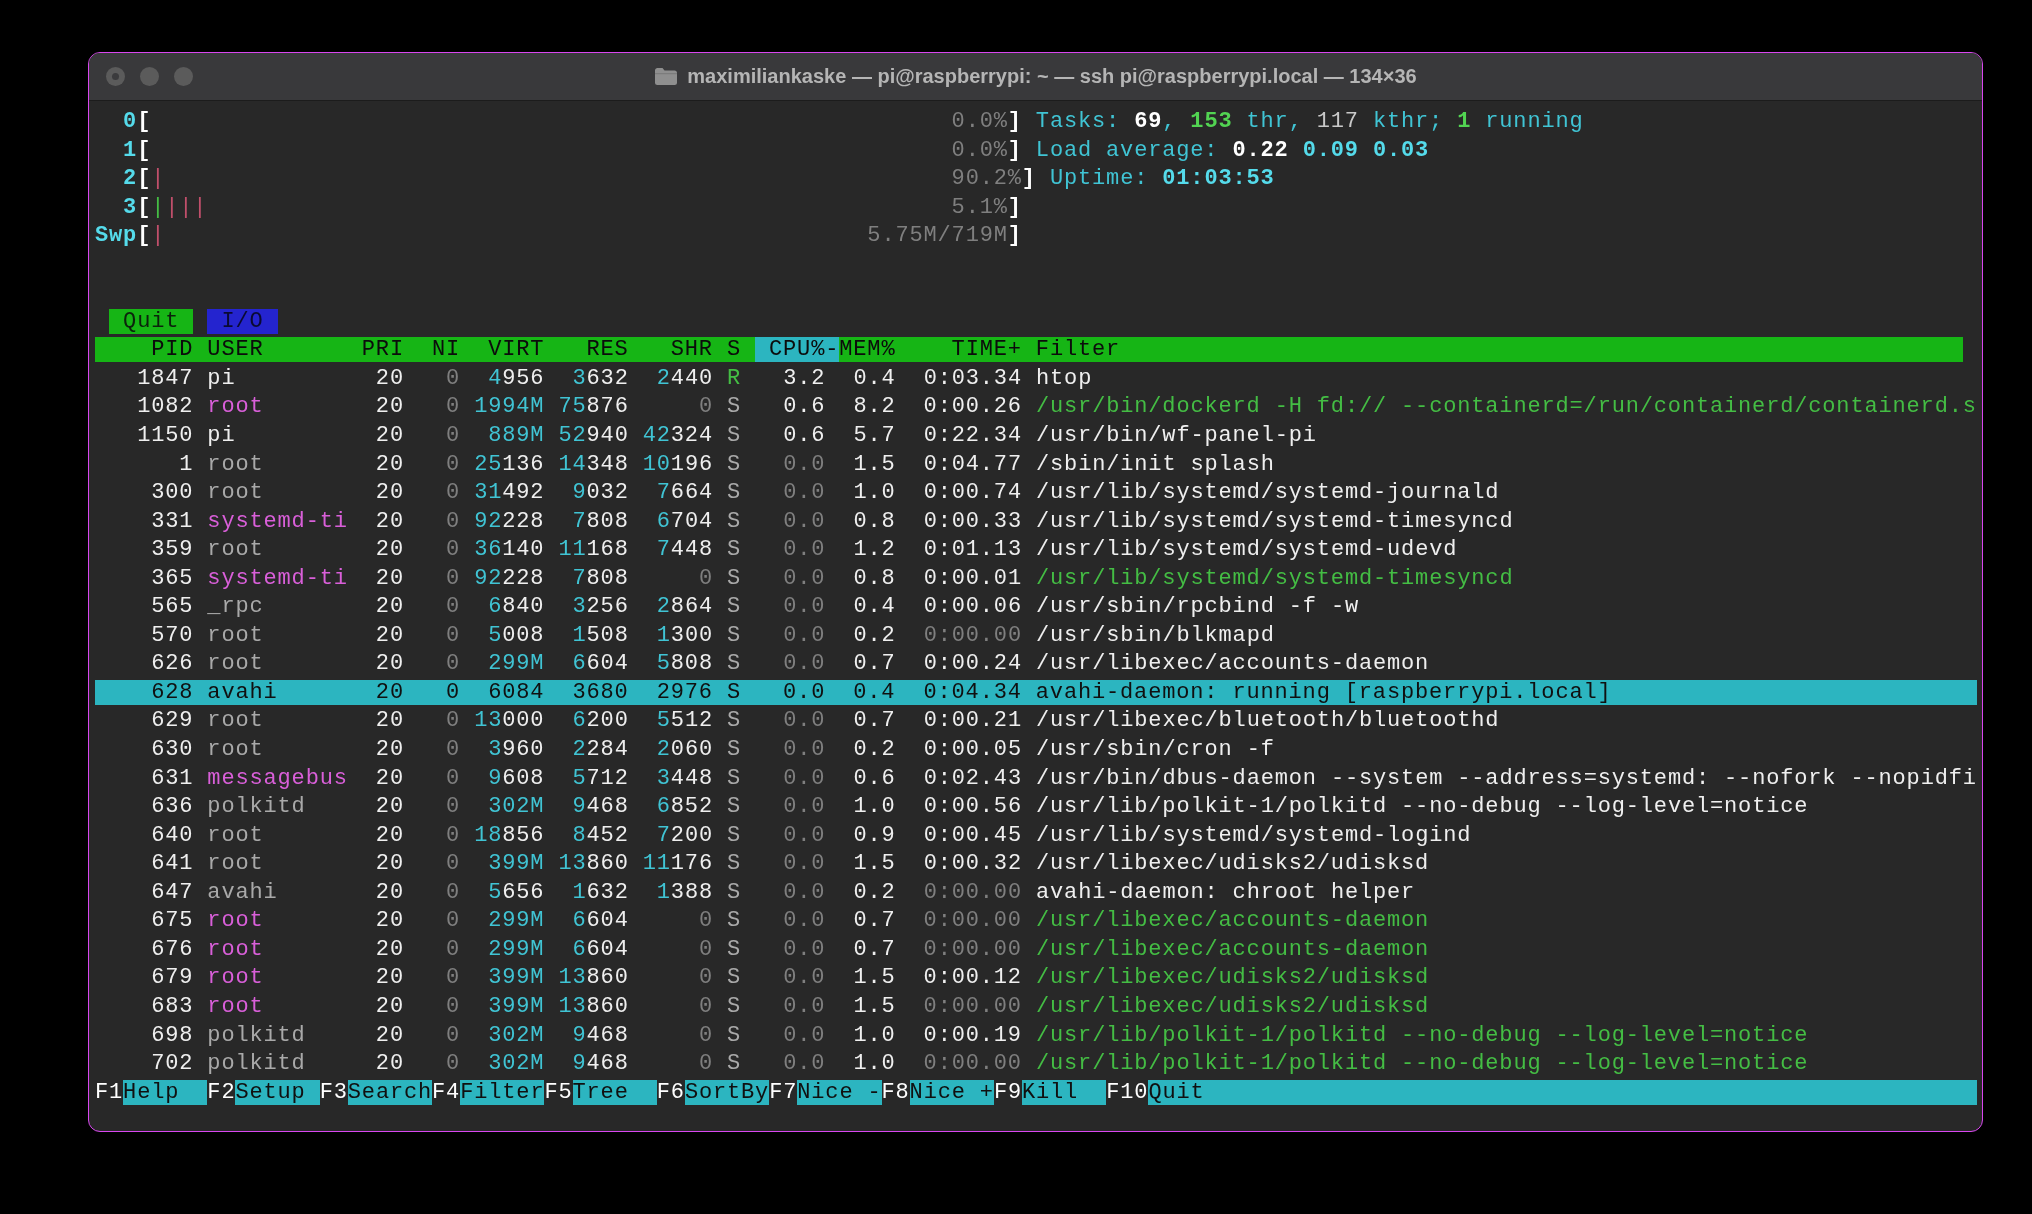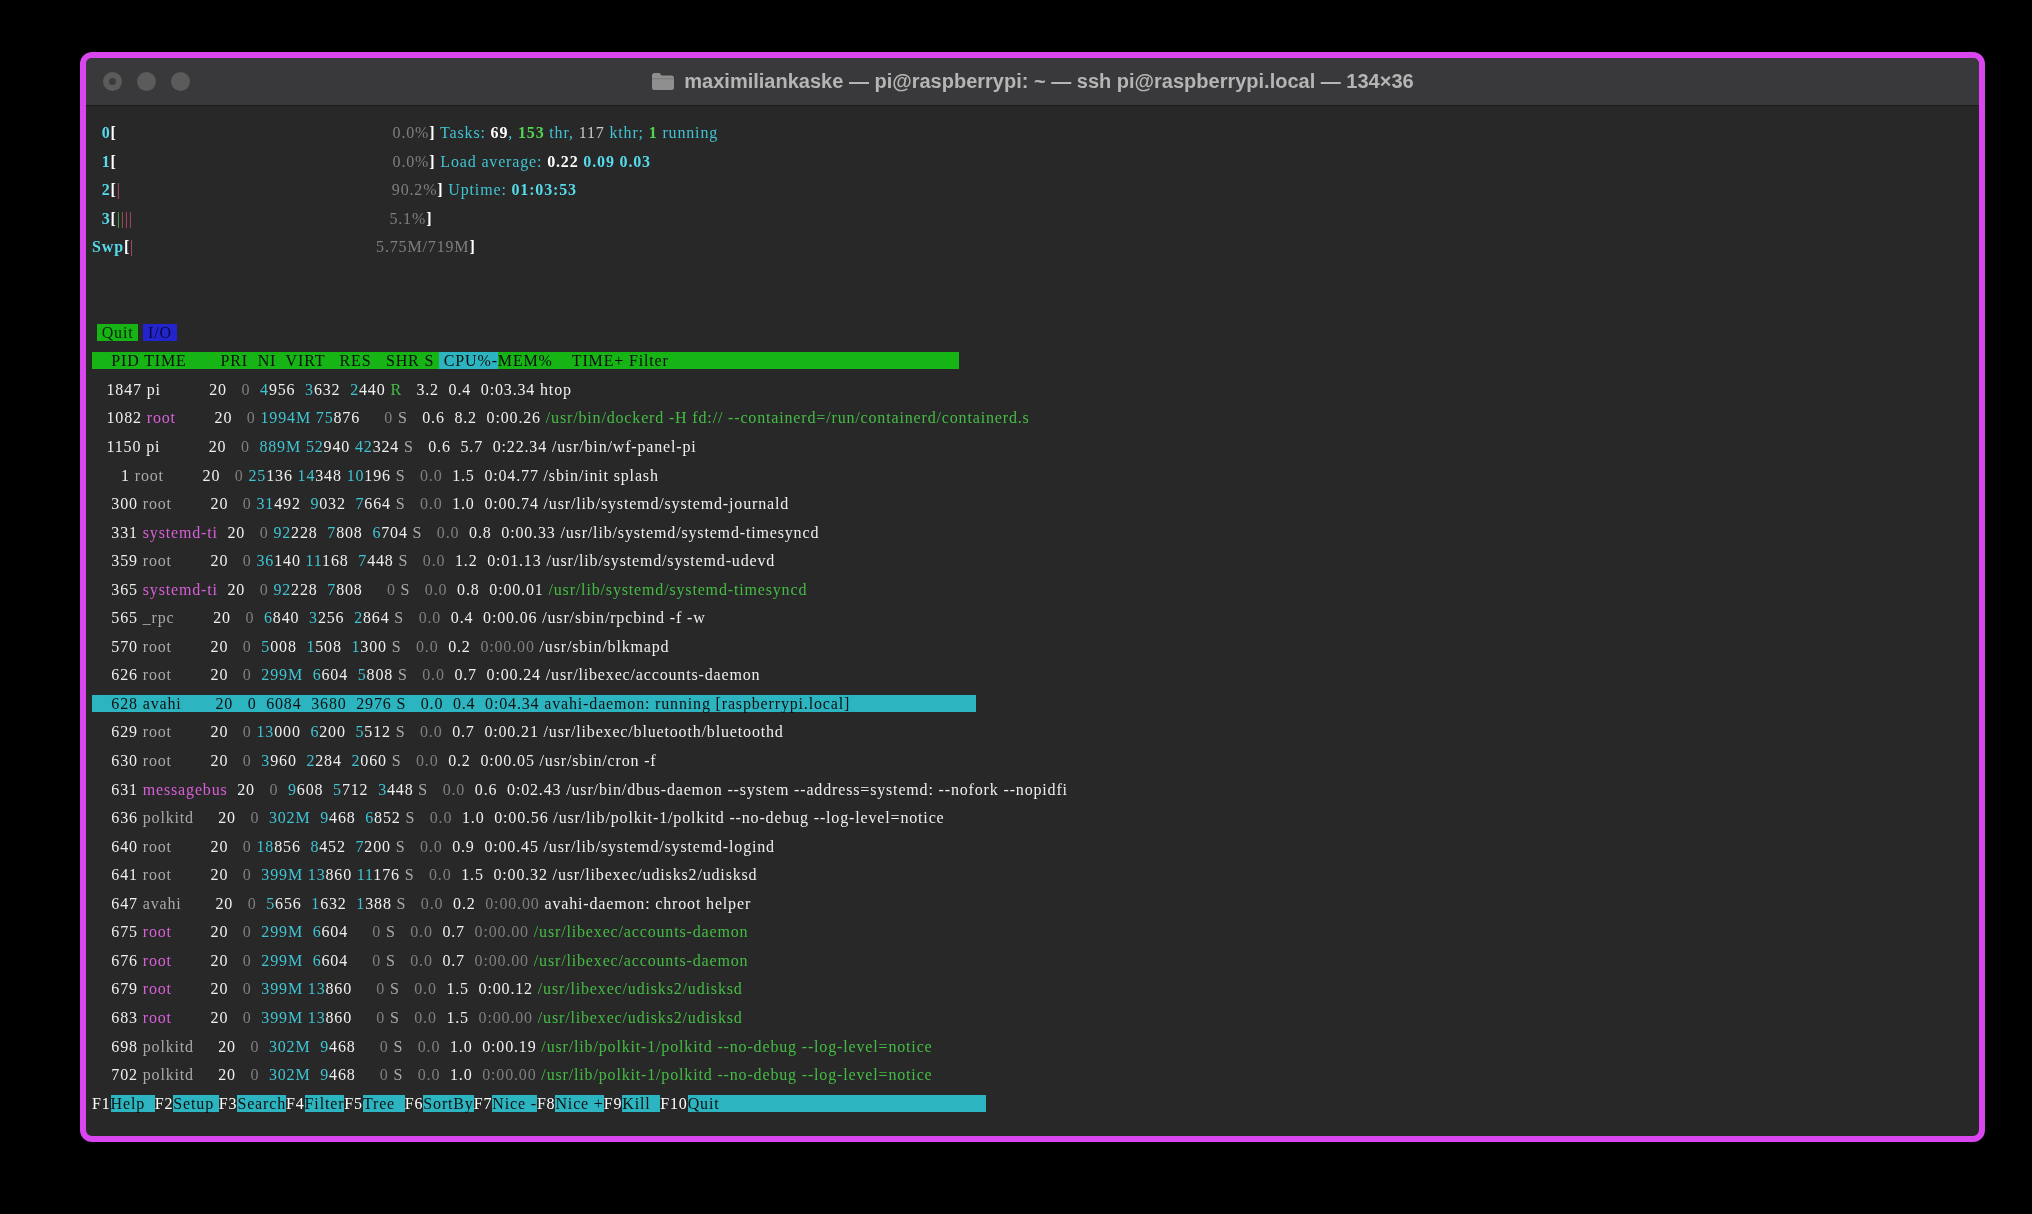--- a/index.html
+++ b/index.html
@@ -4,31 +4,31 @@
 <style>
   :root{
     --bg:#282828; --tb:#39393b; --titletext:#b5b5b5;
     --cyan:#40c4d4; --cyanBright:#55dbeb; --white:#efefef; --whiteBright:#ffffff;
     --green:#44bd44; --greenBright:#52d452; --headerGreen:#16b516; --tabBlue:#2424cf;
     --magenta:#d95fd9; --red:#c14f6b; --yellow:#c6bd3f; --blue:#5457e0;
     --gray:#a9a9a9; --lightGray:#c9c9c9; --dim:#7f7f7f; --selBg:#2cb5c0; --onColor:#101010;
   }
   html,body{margin:0;padding:0}
   body{background:#000;width:2032px;height:1214px;position:relative;overflow:hidden}
-  .window{position:absolute;left:80px;top:52px;width:1893px;height:1078px;background:var(--bg);
-    border-radius:12px;overflow:hidden;box-shadow:0 30px 80px rgba(0,0,0,.65);border:6px solid #d946ef}
+  .window{position:absolute;left:88px;top:52px;width:1893px;height:1078px;background:var(--bg);
+    border-radius:12px;overflow:hidden;box-shadow:0 30px 80px rgba(0,0,0,.65);border:1px solid #d946ef}
   .titlebar{height:47px;background:var(--tb);display:flex;align-items:center;position:relative;
     border-bottom:1px solid #1c1c1c}
   .lights{display:flex;gap:15px;padding-left:17px;position:absolute;left:0;top:14px}
   .light{width:19px;height:19px;border-radius:50%;background:#5b5b5b;position:relative}
   .light-close::after{content:'';position:absolute;inset:6px;border-radius:50%;background:#3b3b3d}
   .title{flex:1;display:flex;justify-content:center;align-items:center;gap:9px;
     color:var(--titletext);font:700 20px "Liberation Sans",sans-serif}
-  .screen{position:absolute;left:6px;top:47px;right:0;bottom:0;padding-top:14px;
-    font-family:Liberation Serif, serif;font-size:16px;line-height:28.55px;
+  .screen{position:absolute;left:6px;top:47px;right:0;bottom:0;padding-top:8px;
+    font-family:Liberation Mono, monospace;font-size:22px;line-height:28.55px;
     letter-spacing:0.84px;color:var(--white)}
   .ln{height:28.55px;white-space:pre;overflow:hidden}
   .c-cy{color:var(--cyan)} .c-cyb{color:var(--cyanBright);font-weight:bold}
   .c-wh{color:var(--white)} .c-whb{color:var(--whiteBright);font-weight:bold}
   .c-gr{color:var(--green)} .c-grb{color:var(--greenBright);font-weight:bold}
   .c-mg{color:var(--magenta)} .c-rd{color:var(--red)} .c-yl{color:var(--yellow)}
   .c-bl{color:var(--blue)} .c-gy{color:var(--gray)} .c-lg{color:var(--lightGray)}
   .c-dm{color:var(--dim)}
   .c-hdr{background:var(--headerGreen);color:#0c0c0c}
   .c-hds{background:var(--selBg);color:#0c0c0c}
@@ -58,21 +58,21 @@
   </div>
   <div class="screen">
       <div class="ln"><span class="c-cyb">  0</span><span class="c-whb">[</span><span>                                                         </span><span class="c-dm">0.0%</span><span class="c-whb">]</span><span> </span><span class="c-cy">Tasks: </span><span class="c-whb">69</span><span class="c-cy">, </span><span class="c-grb">153</span><span class="c-cy"> thr, </span><span class="c-lg">117</span><span class="c-cy"> kthr; </span><span class="c-grb">1</span><span class="c-cy"> running</span></div>
       <div class="ln"><span class="c-cyb">  1</span><span class="c-whb">[</span><span>                                                         </span><span class="c-dm">0.0%</span><span class="c-whb">]</span><span> </span><span class="c-cy">Load average: </span><span class="c-whb">0.22</span><span class="c-cyb"> 0.09 0.03</span></div>
       <div class="ln"><span class="c-cyb">  2</span><span class="c-whb">[</span><span class="c-rd">|</span><span>                                                        </span><span class="c-dm">90.2%</span><span class="c-whb">]</span><span> </span><span class="c-cy">Uptime: </span><span class="c-cyb">01:03:53</span></div>
       <div class="ln"><span class="c-cyb">  3</span><span class="c-whb">[</span><span class="c-gr">|</span><span class="c-rd">|||</span><span>                                                     </span><span class="c-dm">5.1%</span><span class="c-whb">]</span></div>
       <div class="ln"><span class="c-cyb">Swp</span><span class="c-whb">[</span><span class="c-rd">|</span><span>                                                  </span><span class="c-dm">5.75M/719M</span><span class="c-whb">]</span></div>
       <div class="ln"></div>
       <div class="ln"></div>
       <div class="ln"><span> </span><span class="c-tbm"> Quit </span><span> </span><span class="c-tbi"> I/O </span></div>
-      <div class="ln"><span class="c-hdr">    PID TIME       PRI  NI  VIRT   RES   SHR S </span><span class="c-hds"> CPU%-</span><span class="c-hdr">MEM%    TIME+ Filter                                                            </span></div>
+      <div class="ln"><span class="c-hdr">    PID USER       PRI  NI  VIRT   RES   SHR S </span><span class="c-hds"> CPU%-</span><span class="c-hdr">MEM%    TIME+ Filter                                                            </span></div>
       <div class="ln"><span class="c-wh">   1847</span><span> </span><span class="c-wh">pi        </span><span> </span><span class="c-wh"> 20</span><span> </span><span class="c-dm">  0</span><span> </span><span> </span><span class="c-cy">4</span><span class="c-wh">956</span><span> </span><span> </span><span class="c-cy">3</span><span class="c-wh">632</span><span> </span><span> </span><span class="c-cy">2</span><span class="c-wh">440</span><span> </span><span class="c-gr">R</span><span> </span><span class="c-wh">  3.2</span><span> </span><span class="c-wh"> 0.4</span><span> </span><span class="c-wh"> 0:03.34</span><span> </span><span class="c-wh">htop</span></div>
       <div class="ln"><span class="c-wh">   1082</span><span> </span><span class="c-mg">root      </span><span> </span><span class="c-wh"> 20</span><span> </span><span class="c-dm">  0</span><span> </span><span class="c-cy">1994M</span><span> </span><span class="c-cy">75</span><span class="c-wh">876</span><span> </span><span>    </span><span class="c-dm">0</span><span> </span><span class="c-gy">S</span><span> </span><span class="c-wh">  0.6</span><span> </span><span class="c-wh"> 8.2</span><span> </span><span class="c-wh"> 0:00.26</span><span> </span><span class="c-gr">/usr/bin/dockerd -H fd:// --containerd=/run/containerd/containerd.s</span></div>
       <div class="ln"><span class="c-wh">   1150</span><span> </span><span class="c-wh">pi        </span><span> </span><span class="c-wh"> 20</span><span> </span><span class="c-dm">  0</span><span> </span><span> </span><span class="c-cy">889M</span><span> </span><span class="c-cy">52</span><span class="c-wh">940</span><span> </span><span class="c-cy">42</span><span class="c-wh">324</span><span> </span><span class="c-gy">S</span><span> </span><span class="c-wh">  0.6</span><span> </span><span class="c-wh"> 5.7</span><span> </span><span class="c-wh"> 0:22.34</span><span> </span><span class="c-wh">/usr/bin/wf-panel-pi</span></div>
       <div class="ln"><span class="c-wh">      1</span><span> </span><span class="c-gy">root      </span><span> </span><span class="c-wh"> 20</span><span> </span><span class="c-dm">  0</span><span> </span><span class="c-cy">25</span><span class="c-wh">136</span><span> </span><span class="c-cy">14</span><span class="c-wh">348</span><span> </span><span class="c-cy">10</span><span class="c-wh">196</span><span> </span><span class="c-gy">S</span><span> </span><span class="c-dm">  0.0</span><span> </span><span class="c-wh"> 1.5</span><span> </span><span class="c-wh"> 0:04.77</span><span> </span><span class="c-wh">/sbin/init splash</span></div>
       <div class="ln"><span class="c-wh">    300</span><span> </span><span class="c-gy">root      </span><span> </span><span class="c-wh"> 20</span><span> </span><span class="c-dm">  0</span><span> </span><span class="c-cy">31</span><span class="c-wh">492</span><span> </span><span> </span><span class="c-cy">9</span><span class="c-wh">032</span><span> </span><span> </span><span class="c-cy">7</span><span class="c-wh">664</span><span> </span><span class="c-gy">S</span><span> </span><span class="c-dm">  0.0</span><span> </span><span class="c-wh"> 1.0</span><span> </span><span class="c-wh"> 0:00.74</span><span> </span><span class="c-wh">/usr/lib/systemd/systemd-journald</span></div>
       <div class="ln"><span class="c-wh">    331</span><span> </span><span class="c-mg">systemd-ti</span><span> </span><span class="c-wh"> 20</span><span> </span><span class="c-dm">  0</span><span> </span><span class="c-cy">92</span><span class="c-wh">228</span><span> </span><span> </span><span class="c-cy">7</span><span class="c-wh">808</span><span> </span><span> </span><span class="c-cy">6</span><span class="c-wh">704</span><span> </span><span class="c-gy">S</span><span> </span><span class="c-dm">  0.0</span><span> </span><span class="c-wh"> 0.8</span><span> </span><span class="c-wh"> 0:00.33</span><span> </span><span class="c-wh">/usr/lib/systemd/systemd-timesyncd</span></div>
       <div class="ln"><span class="c-wh">    359</span><span> </span><span class="c-gy">root      </span><span> </span><span class="c-wh"> 20</span><span> </span><span class="c-dm">  0</span><span> </span><span class="c-cy">36</span><span class="c-wh">140</span><span> </span><span class="c-cy">11</span><span class="c-wh">168</span><span> </span><span> </span><span class="c-cy">7</span><span class="c-wh">448</span><span> </span><span class="c-gy">S</span><span> </span><span class="c-dm">  0.0</span><span> </span><span class="c-wh"> 1.2</span><span> </span><span class="c-wh"> 0:01.13</span><span> </span><span class="c-wh">/usr/lib/systemd/systemd-udevd</span></div>
       <div class="ln"><span class="c-wh">    365</span><span> </span><span class="c-mg">systemd-ti</span><span> </span><span class="c-wh"> 20</span><span> </span><span class="c-dm">  0</span><span> </span><span class="c-cy">92</span><span class="c-wh">228</span><span> </span><span> </span><span class="c-cy">7</span><span class="c-wh">808</span><span> </span><span>    </span><span class="c-dm">0</span><span> </span><span class="c-gy">S</span><span> </span><span class="c-dm">  0.0</span><span> </span><span class="c-wh"> 0.8</span><span> </span><span class="c-wh"> 0:00.01</span><span> </span><span class="c-gr">/usr/lib/systemd/systemd-timesyncd</span></div>
       <div class="ln"><span class="c-wh">    565</span><span> </span><span class="c-gy">_rpc      </span><span> </span><span class="c-wh"> 20</span><span> </span><span class="c-dm">  0</span><span> </span><span> </span><span class="c-cy">6</span><span class="c-wh">840</span><span> </span><span> </span><span class="c-cy">3</span><span class="c-wh">256</span><span> </span><span> </span><span class="c-cy">2</span><span class="c-wh">864</span><span> </span><span class="c-gy">S</span><span> </span><span class="c-dm">  0.0</span><span> </span><span class="c-wh"> 0.4</span><span> </span><span class="c-wh"> 0:00.06</span><span> </span><span class="c-wh">/usr/sbin/rpcbind -f -w</span></div>
       <div class="ln"><span class="c-wh">    570</span><span> </span><span class="c-gy">root      </span><span> </span><span class="c-wh"> 20</span><span> </span><span class="c-dm">  0</span><span> </span><span> </span><span class="c-cy">5</span><span class="c-wh">008</span><span> </span><span> </span><span class="c-cy">1</span><span class="c-wh">508</span><span> </span><span> </span><span class="c-cy">1</span><span class="c-wh">300</span><span> </span><span class="c-gy">S</span><span> </span><span class="c-dm">  0.0</span><span> </span><span class="c-wh"> 0.2</span><span> </span><span class="c-dm"> 0:00.00</span><span> </span><span class="c-wh">/usr/sbin/blkmapd</span></div>

